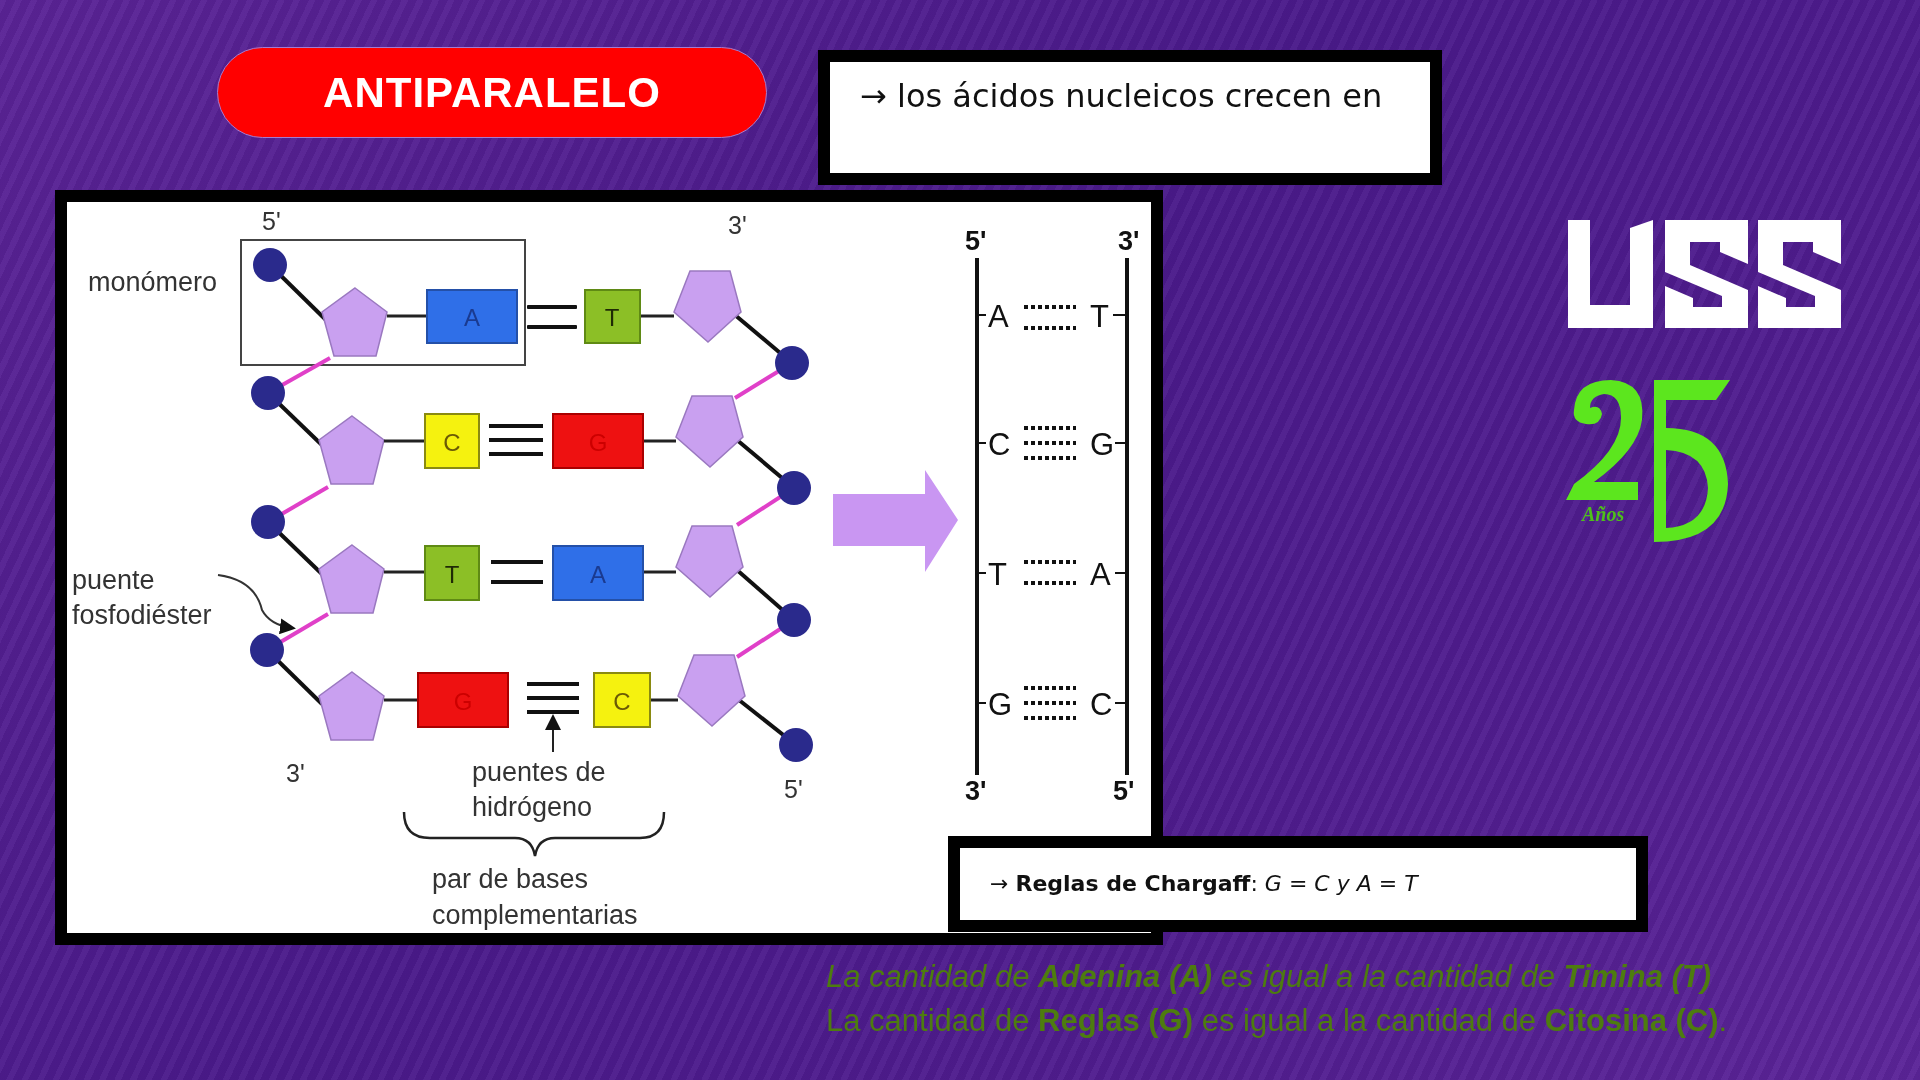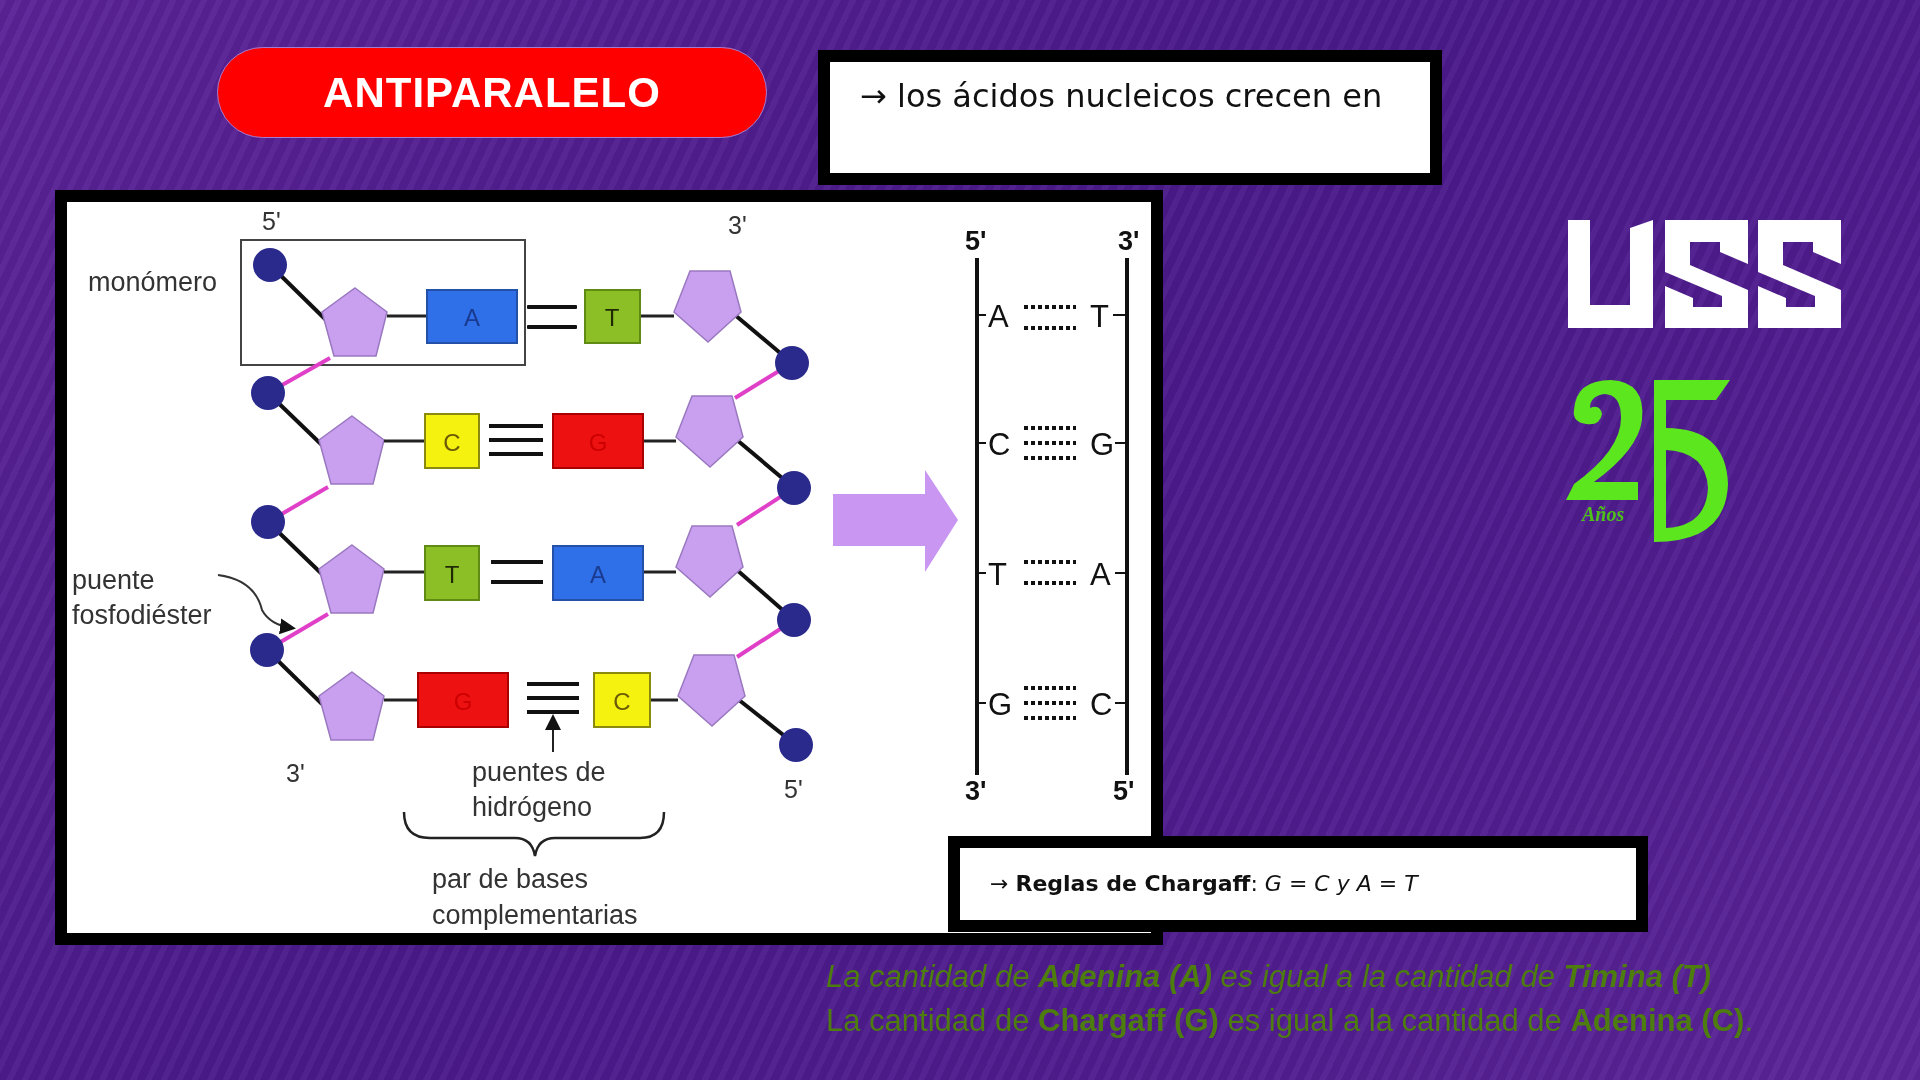--- a/index.html
+++ b/index.html
@@ -254,15 +254,15 @@
     <path d="M88,0 L164,0 L150,20 L100,20 L100,48 Q160,48 162,104 Q160,162 88,162 z M100,70 L100,148 Q140,146 142,108 Q140,72 100,70 z"></path>
   </g>
   <text x="16" y="141" font-size="20" font-style="italic" font-weight="bold" fill="#4ec01a" font-family="Liberation Serif, serif">Años</text>
 </svg>
 
 <div class="footer">
   <div class="l1">
     <span>La cantidad de </span><b>Adenina (A)</b><span> es igual a la cantidad de </span><b>Timina (T)</b><span></span>
   </div>
   <div class="l2">
-    <span>La cantidad de </span><b>Chargaff (G)</b><span> es igual a la cantidad de </span><b>Adenina (C)</b><span>.</span>
+    <span>La cantidad de </span><b>Reglas (G)</b><span> es igual a la cantidad de </span><b>Citosina (C)</b><span>.</span>
   </div>
 </div>
 
 </body></html>

